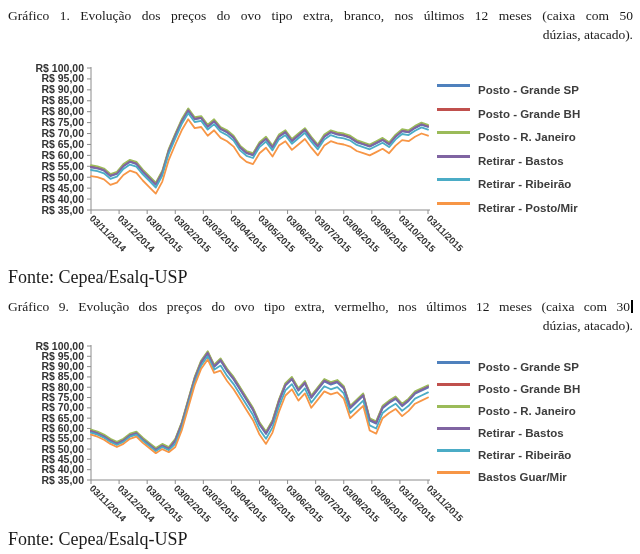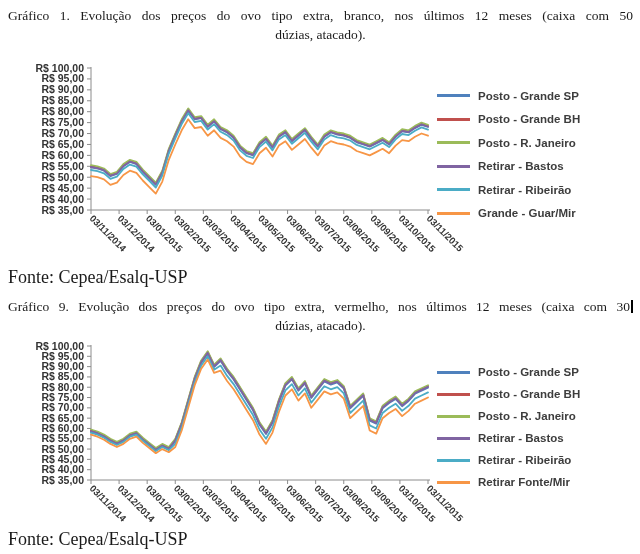--- a/index.html
+++ b/index.html
@@ -1,35 +1,35 @@
 <!DOCTYPE html>
 <html><head>
 <meta charset="utf-8">
 <style>
   html,body{margin:0;padding:0}
   body{width:640px;height:554px;background:#ffffff;overflow:hidden;position:relative;
        font-family:"Liberation Serif",serif;color:#1a1a1a}
   .caption{position:absolute;left:8px;right:7px;font-size:13.5px;line-height:19px}
   .cap-line1{display:block;text-align:justify;text-align-last:justify}
-  .cap-line2{display:block;text-align:center}
+  .cap-line2{display:block;text-align:right}
   .cap-bold{font-weight:normal}
   .caret{display:inline-block;width:2px;height:13px;background:#000;vertical-align:-2px;margin-left:1px}
   .fonte{position:absolute;left:8px;font-size:18px}
   #caption1{top:6px}
   #caption2{top:297px}
   #fonte1{top:267px}
   #fonte2{top:529px}
   #chart1-svg{position:absolute;left:0;top:58px}
   #chart2-svg{position:absolute;left:0;top:331px}
   .legend{position:absolute;left:437px;width:200px;display:flex;flex-direction:column}
   #legend1{top:84px}
   #legend2{top:361px}
   #legend1 .legend-item{height:23.5px}
   #legend2 .legend-item{height:22px}
-  .legend-item{display:flex;align-items:center}
+  .legend-item{display:flex;}
   .swatch{width:33px;height:3px;margin-right:8px;flex:none}
   .legend-label{font-family:"Liberation Sans",sans-serif;font-size:11.5px;font-weight:600;
                 color:#3d3d3d;white-space:nowrap}
   svg text{font-family:"Liberation Sans",sans-serif;font-weight:700;fill:#333333}
 </style>
 </head>
 <body>
 
 <div class="caption" id="caption1">
   <span class="cap-line1"><span class="cap-bold">Gráfico 1.</span> <span>Evolução dos preços do ovo tipo extra, branco, nos últimos 12 meses (caixa com 50</span></span>
@@ -116,21 +116,21 @@
     <div class="legend-item">
       <div class="swatch" style="background: rgb(128, 100, 162);"></div>
       <span class="legend-label">Retirar - Bastos</span>
     </div>
     <div class="legend-item">
       <div class="swatch" style="background: rgb(75, 172, 198);"></div>
       <span class="legend-label">Retirar - Ribeirão</span>
     </div>
     <div class="legend-item">
       <div class="swatch" style="background: rgb(247, 150, 70);"></div>
-      <span class="legend-label">Grande - Guar/Mir</span>
+      <span class="legend-label">Retirar - Posto/Mir</span>
     </div>
   </div>
 <div class="fonte" id="fonte1">Fonte: Cepea/Esalq-USP</div>
 
 <div class="caption" id="caption2">
   <span class="cap-line1"><span class="cap-bold">Gráfico 9.</span> <span>Evolução dos preços do ovo tipo extra, vermelho, nos últimos 12 meses (caixa com 30</span><span class="caret"></span></span>
   <span class="cap-line2">dúzias, atacado).</span>
 </div>
 
 <svg id="chart2-svg" width="640" height="200">
@@ -213,16 +213,16 @@
     <div class="legend-item">
       <div class="swatch" style="background: rgb(128, 100, 162);"></div>
       <span class="legend-label">Retirar - Bastos</span>
     </div>
     <div class="legend-item">
       <div class="swatch" style="background: rgb(75, 172, 198);"></div>
       <span class="legend-label">Retirar - Ribeirão</span>
     </div>
     <div class="legend-item">
       <div class="swatch" style="background: rgb(247, 150, 70);"></div>
-      <span class="legend-label">Retirar Fonte/Mir</span>
+      <span class="legend-label">Bastos Guar/Mir</span>
     </div>
   </div>
 <div class="fonte" id="fonte2">Fonte: Cepea/Esalq-USP</div>
 
 </body></html>

